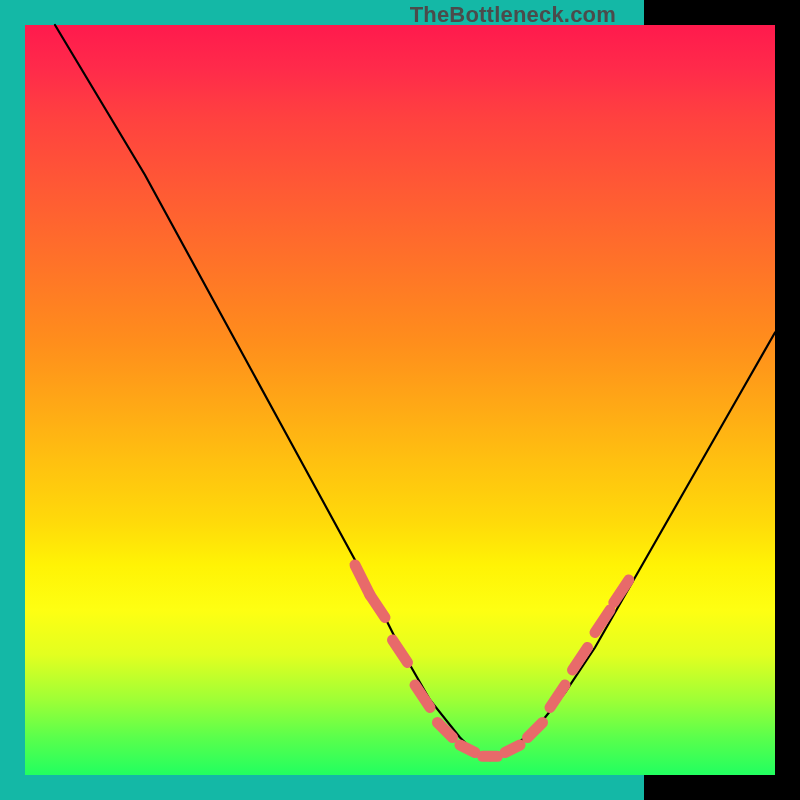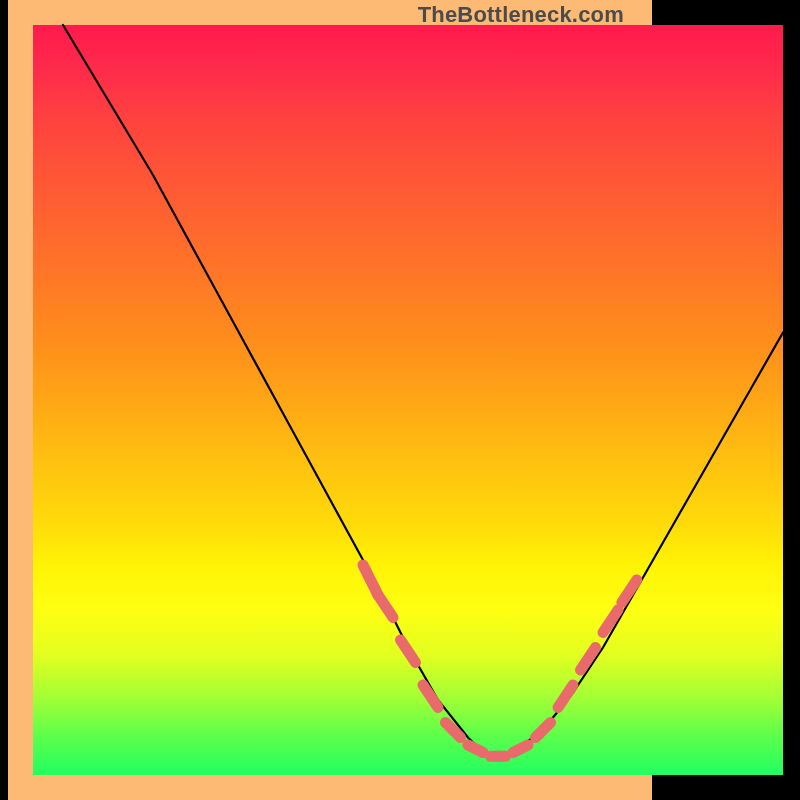--- a/index.html
+++ b/index.html
@@ -5,25 +5,25 @@
   html, body {
     margin: 0;
     padding: 0;
     width: 800px;
     height: 800px;
     background: #000;
     overflow: hidden;
   }
   .frame {
     position: absolute;
-    left: 8px;
+    left: 0;
     top: 0;
     width: 644px;
     height: 800px;
-    background: #fdba74;
+    background: #14b8a6;
   }
   .plot-area {
     position: absolute;
     left: 25px;
     top: 25px;
     width: 750px;
     height: 750px;
     background: linear-gradient(to bottom,
       #ff1a4d 0%,
       #ff2b4a 6%,

